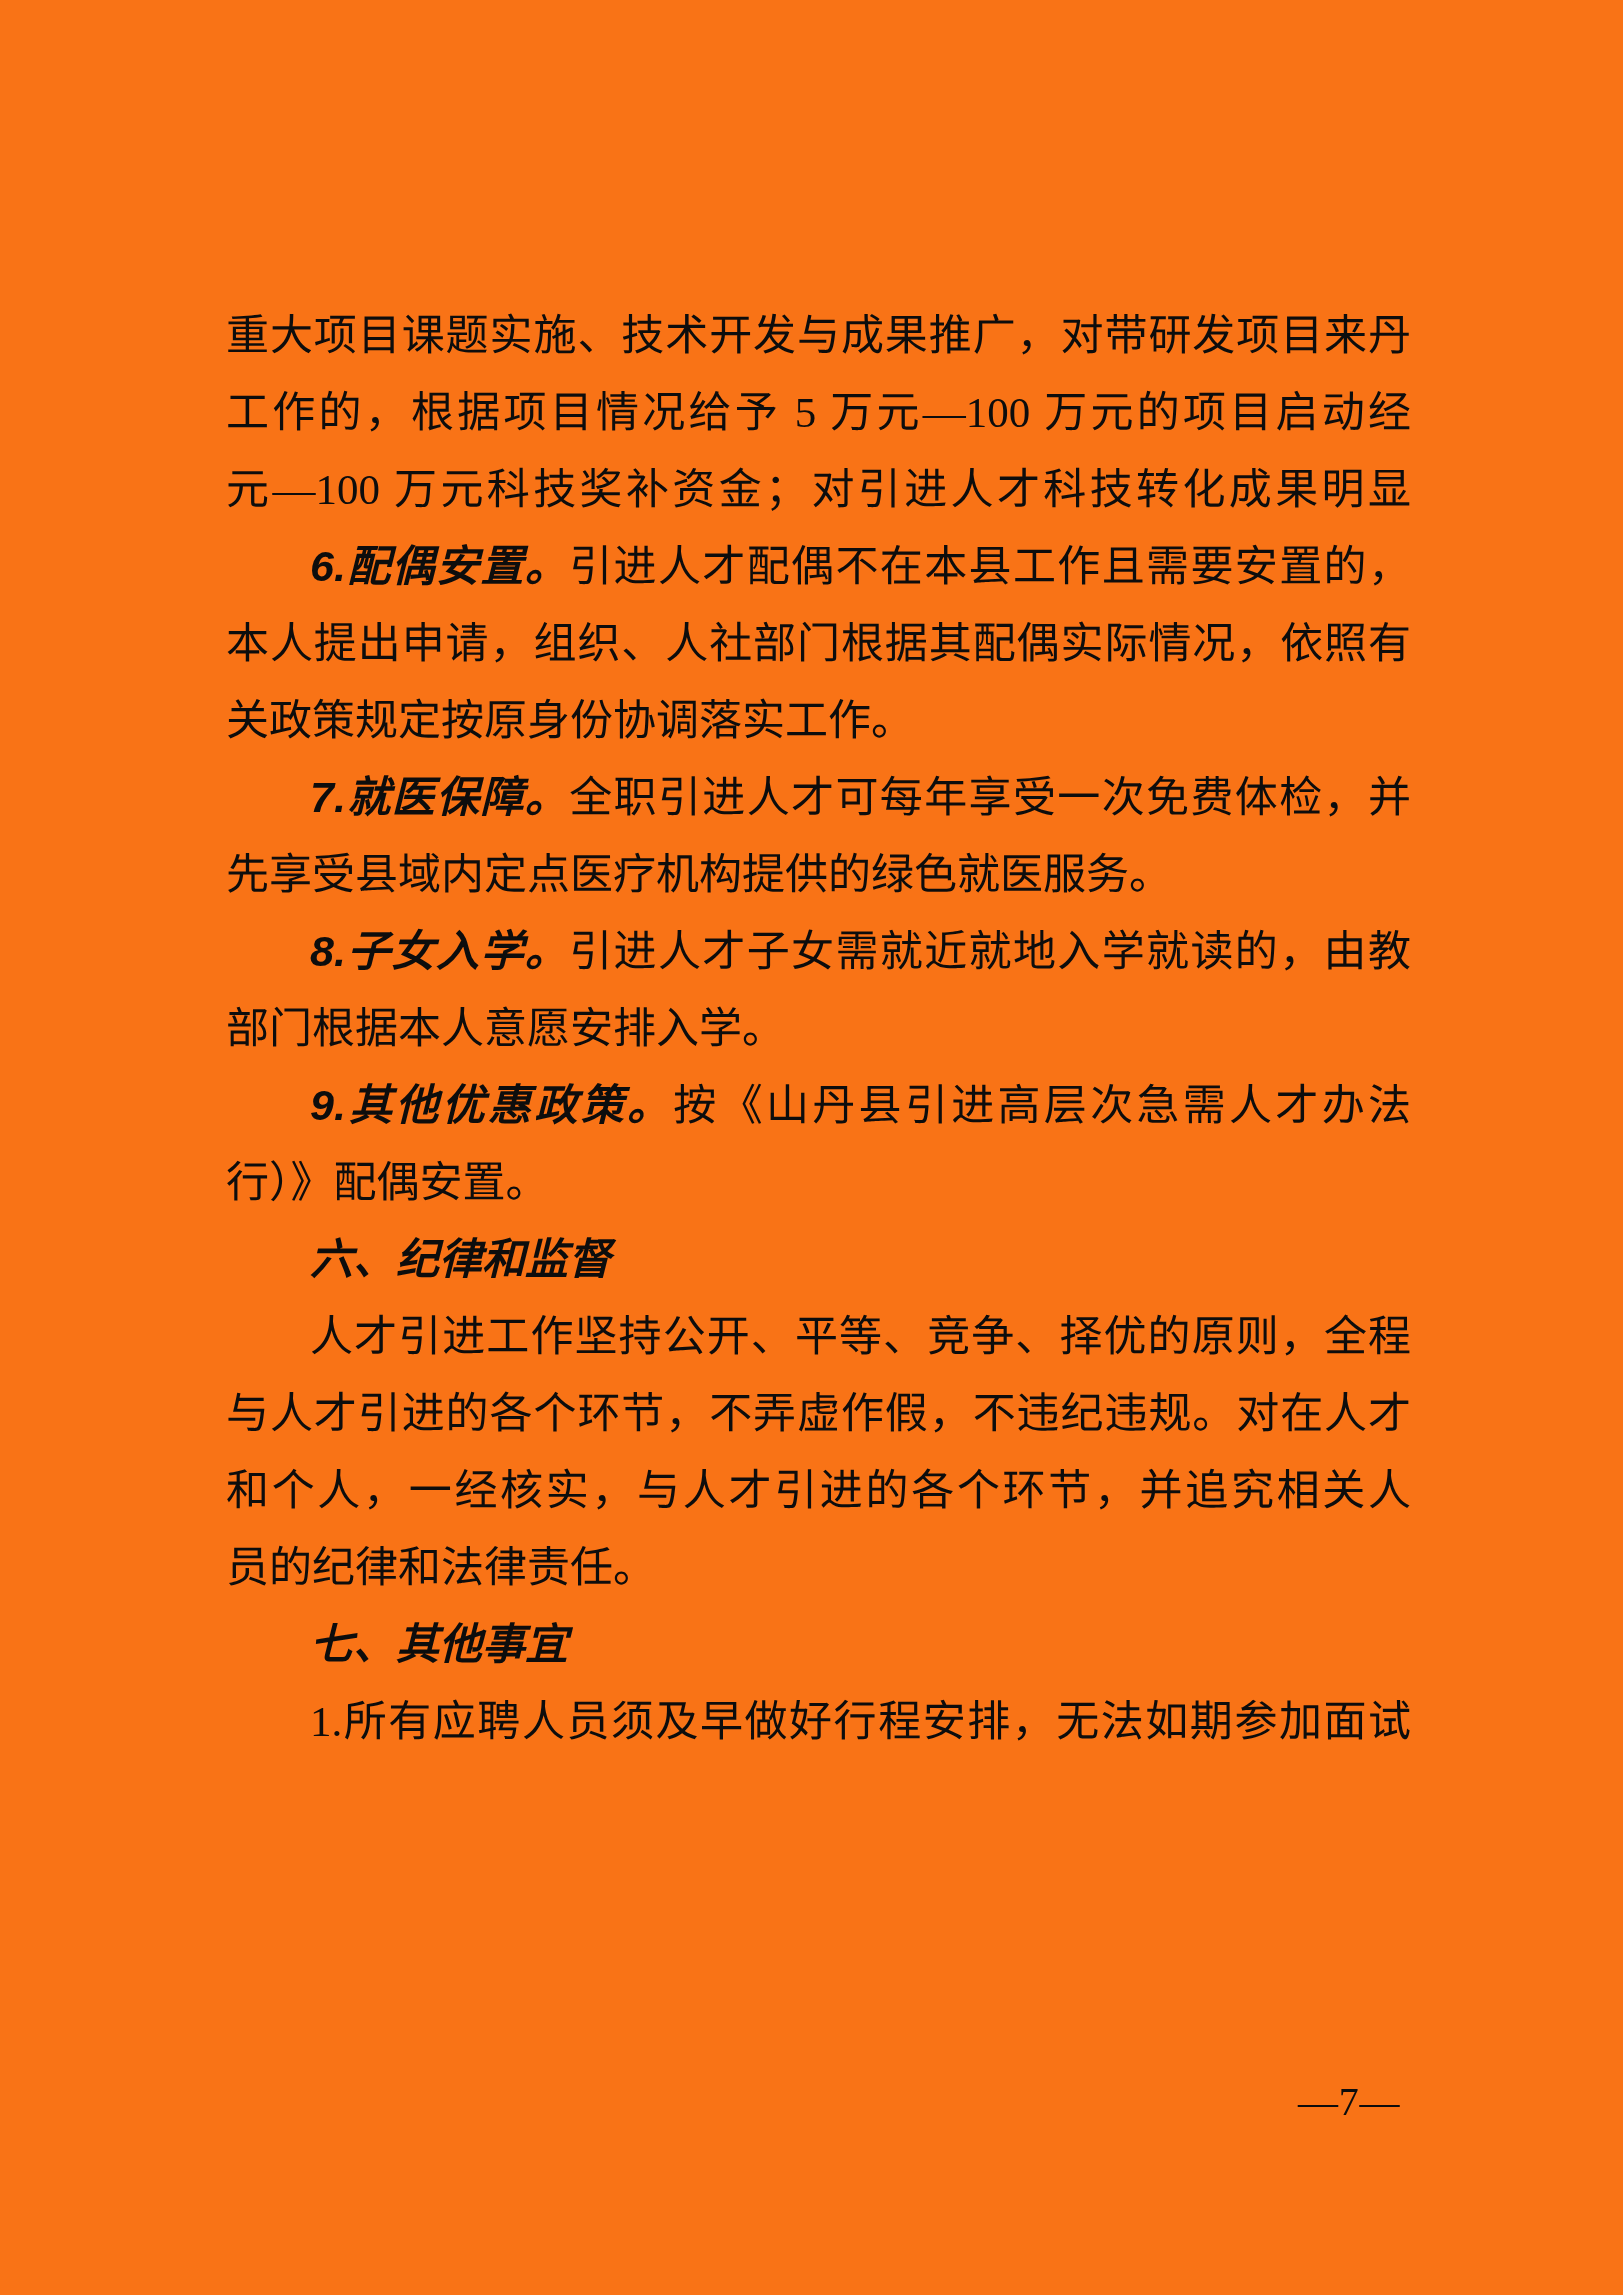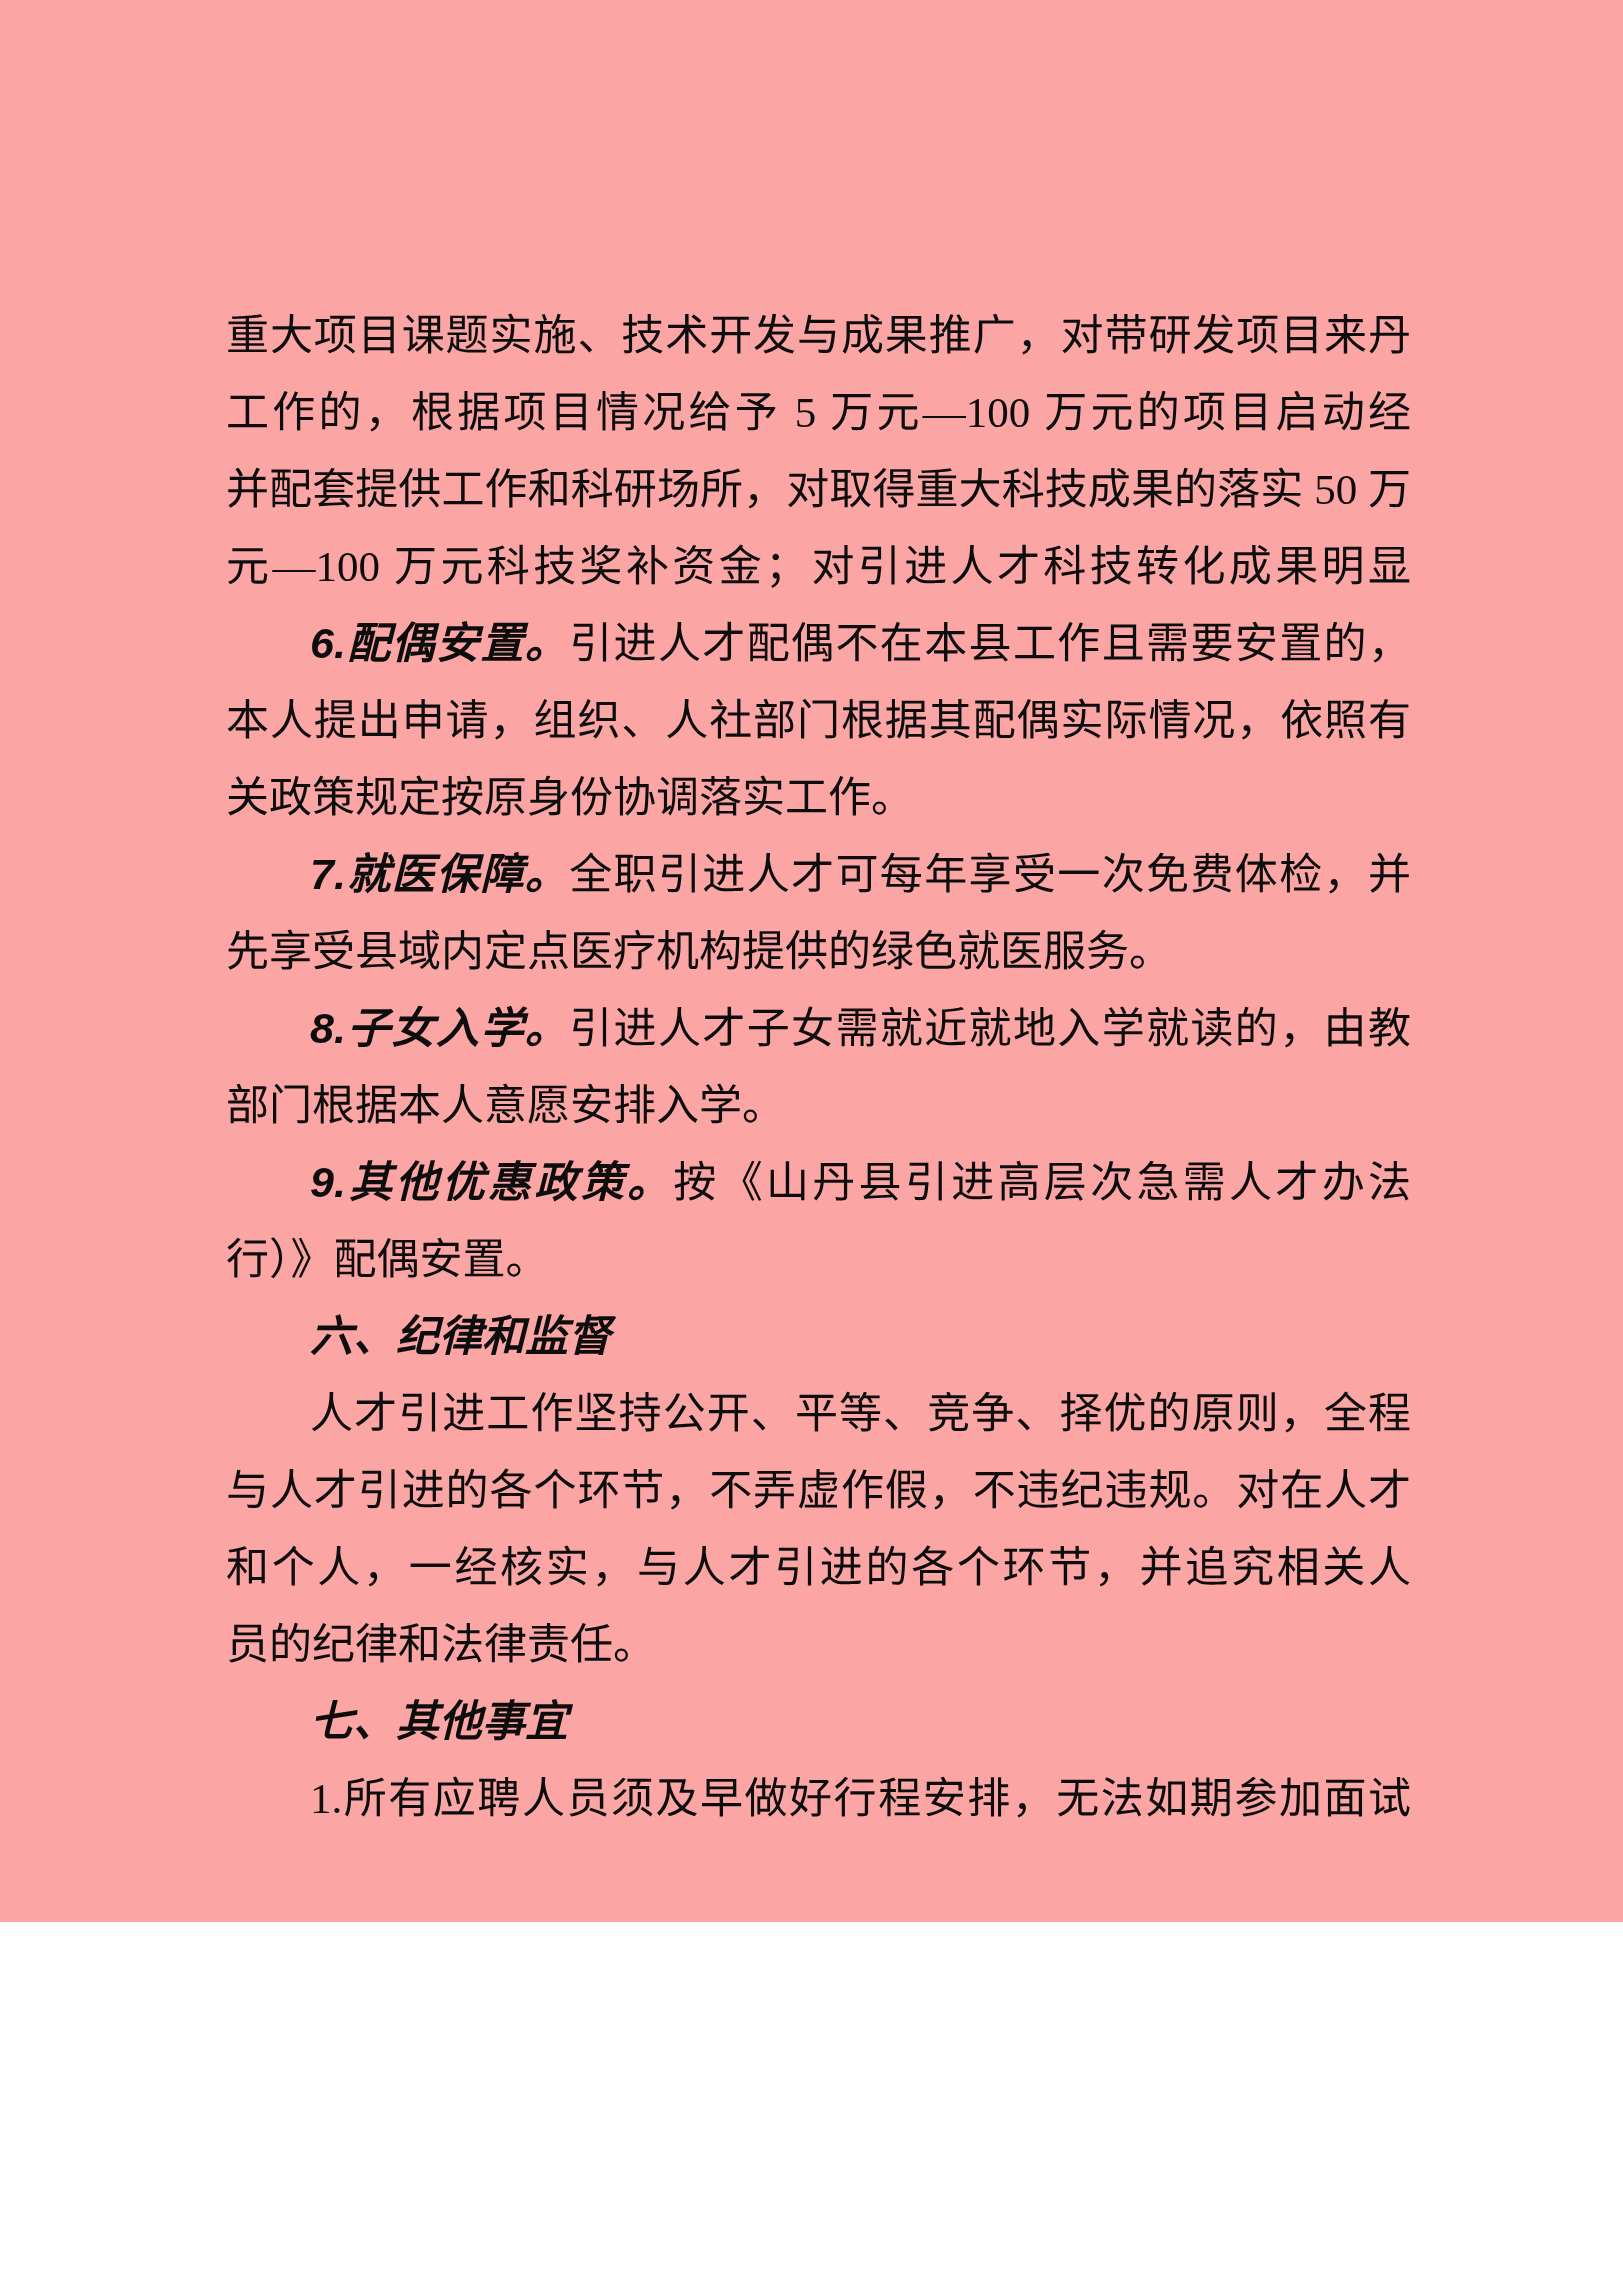--- a/index.html
+++ b/index.html
@@ -4,22 +4,22 @@
 <title>Scanned Document Page</title>
 <style>
   html, body {
     margin: 0;
     padding: 0;
     background: #ffffff;
   }
   .page {
     position: relative;
     width: 1623px;
-    height: 1922px;
-    background: #fca5a5;
+    height: 2295px;
+    background: #f97316;
     overflow: hidden;
     color: #0d0d0d;
   }
   .text-block {
     position: absolute;
     left: 226px;
     top: 297px;
     width: 1185px;
     font-family: "Liberation Serif", "DejaVu Serif", serif;
     font-size: 43px;
@@ -60,21 +60,20 @@
     white-space: nowrap;
   }
 </style>
 </head>
 <body>
 
 <div class="page">
   <div class="text-block">
       <div class="line fill"><span class="seg">重大项目课题实施、技术开发与成果推广，对带研发项目来丹</span></div>
       <div class="line fill"><span class="seg">工作的，根据项目情况给予 5 万元—100 万元的项目启动经费，</span></div>
-      <div class="line fill"><span class="seg">并配套提供工作和科研场所，对取得重大科技成果的落实 50 万</span></div>
       <div class="line fill"><span class="seg">元—100 万元科技奖补资金；对引进人才科技转化成果明显的，</span></div>
       <div class="line indent fill"><span class="seg bold">6.配偶安置。</span><span class="seg">引进人才配偶不在本县工作且需要安置的，由</span></div>
       <div class="line fill"><span class="seg">本人提出申请，组织、人社部门根据其配偶实际情况，依照有</span></div>
       <div class="line"><span class="seg">关政策规定按原身份协调落实工作。</span></div>
       <div class="line indent fill"><span class="seg bold">7.就医保障。</span><span class="seg">全职引进人才可每年享受一次免费体检，并优</span></div>
       <div class="line"><span class="seg">先享受县域内定点医疗机构提供的绿色就医服务。</span></div>
       <div class="line indent fill"><span class="seg bold">8.子女入学。</span><span class="seg">引进人才子女需就近就地入学就读的，由教育</span></div>
       <div class="line"><span class="seg">部门根据本人意愿安排入学。</span></div>
       <div class="line indent fill"><span class="seg bold">9.其他优惠政策。</span><span class="seg">按《山丹县引进高层次急需人才办法（试</span></div>
       <div class="line"><span class="seg">行）》配偶安置。</span></div>

